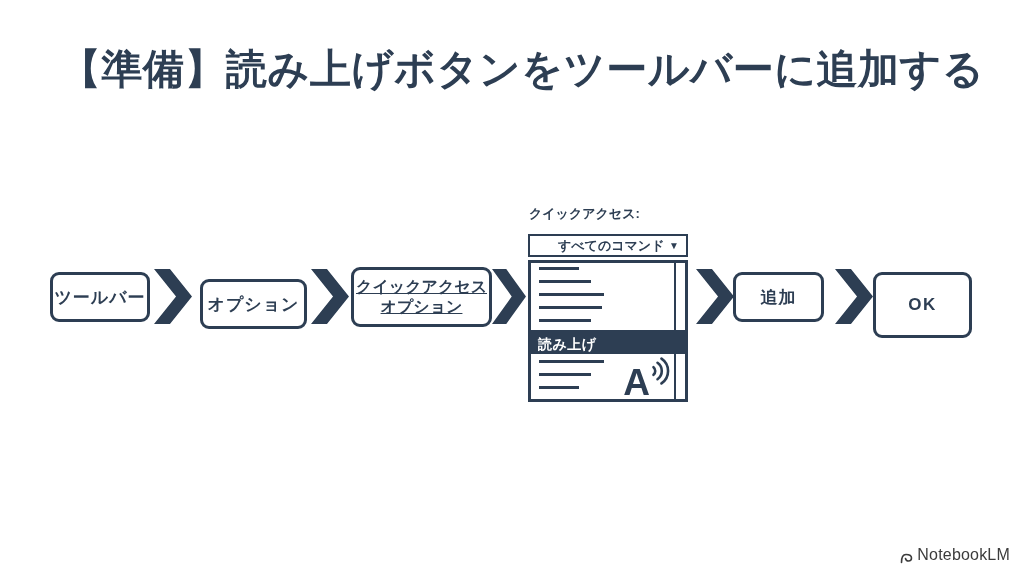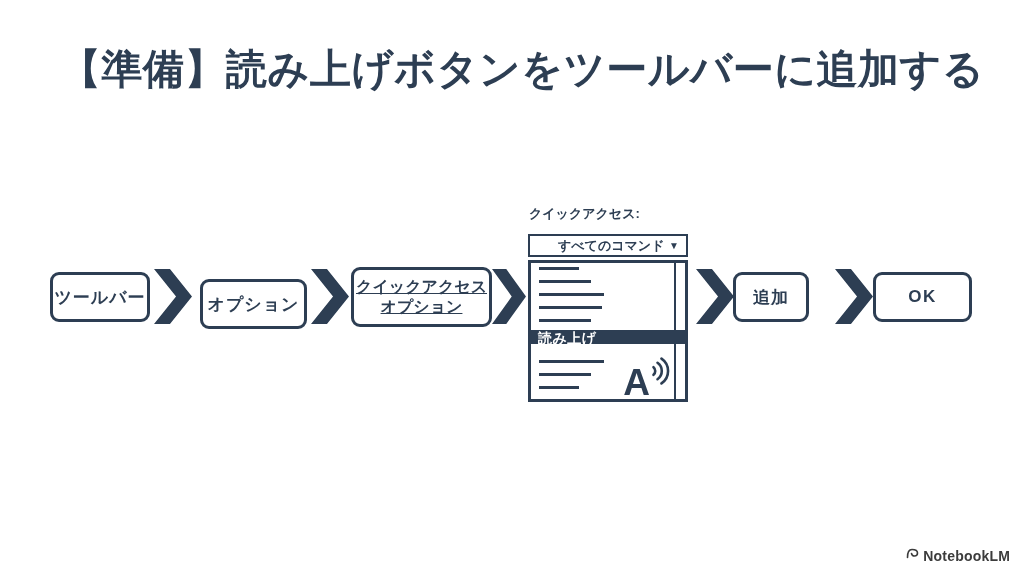--- a/index.html
+++ b/index.html
@@ -27,22 +27,22 @@
     position:absolute;
     border:3px solid #2d3e53;border-radius:9px;
     background:#fff;color:#2d3e53;
     display:flex;align-items:center;justify-content:center;
     font-weight:bold;font-size:17px;letter-spacing:1px;
     box-sizing:border-box;text-align:center;
   }
   .step-file   {left:50px; top:272px;width:100px;height:50px;}
   .step-options{left:200px;top:272px;width:107px;height:50px;margin-top:7px;}
   .step-quick  {left:351px;top:267px;width:141px;height:60px;font-size:16px;line-height:1.25;letter-spacing:0;text-decoration:underline;}
-  .step-add    {left:733px;top:272px;width:76px; height:50px;}
-  .step-ok     {left:873px;top:272px;width:99px; height:50px;letter-spacing:1.5px;}
+  .step-add    {left:733px;top:272px;width:91px; height:50px;}
+  .step-ok     {left:873px;top:272px;width:99px; height:66px;letter-spacing:1.5px;}
   .step-quick .l2{display:block;}
   
   .chevron{
     position:absolute;top:269px;width:38px;height:55px;
     background:#2d3e53;
     clip-path:polygon(0 0,42% 0,100% 50%,42% 100%,0 100%,58% 50%);
   }
   .chev1{left:154px;}
   .chev2{left:311px;}
   .chev3{left:492px;width:34px;}
@@ -66,40 +66,40 @@
     border:3px solid #2d3e53;box-sizing:border-box;background:#fff;
   }
   .scroll-sep{
     position:absolute;right:9px;top:0;bottom:0;width:2px;
     background:#2d3e53;z-index:1;
   }
   .ph-line{
     position:absolute;left:8px;height:3px;background:#2d3e53;z-index:1;
   }
   .selected-row{
-    position:absolute;left:0;right:0;top:67px;height:14px;
+    position:absolute;left:0;right:0;top:67px;height:24px;
     background:#2d3e53;color:#ffffff;z-index:2;
     font-size:14px;font-weight:bold;
-    display:flex;align-items:flex-start;padding-left:7px;box-sizing:border-box;
+    display:flex;align-items:flex-end;padding-left:7px;box-sizing:border-box;
     letter-spacing:0.5px;
   }
   .read-aloud{
     position:absolute;right:14px;bottom:1px;z-index:1;
     display:flex;align-items:flex-end;
   }
   .read-aloud .letter{
     font-size:37px;font-weight:bold;color:#2d3e53;line-height:0.85;
     font-family:"Liberation Sans",sans-serif;
   }
   .read-aloud svg{margin:0 0 13px 1px;}
   
   .watermark{
     position:absolute;right:14px;bottom:8px;
-    display:flex;align-items:flex-start;gap:4px;
-    font-size:14px;font-weight:bold;color:#3c3c3c;letter-spacing:0.2px;
+    display:flex;align-items:flex-end;gap:4px;
+    font-size:16px;font-weight:normal;color:#3c3c3c;letter-spacing:0.2px;
   }
 </style>
 </head>
 <body>
 
 <div class="slide">
 
   <h1 class="title">【準備】読み上げボタンをツールバーに追加する</h1>
 
   <div class="step-box step-file">

